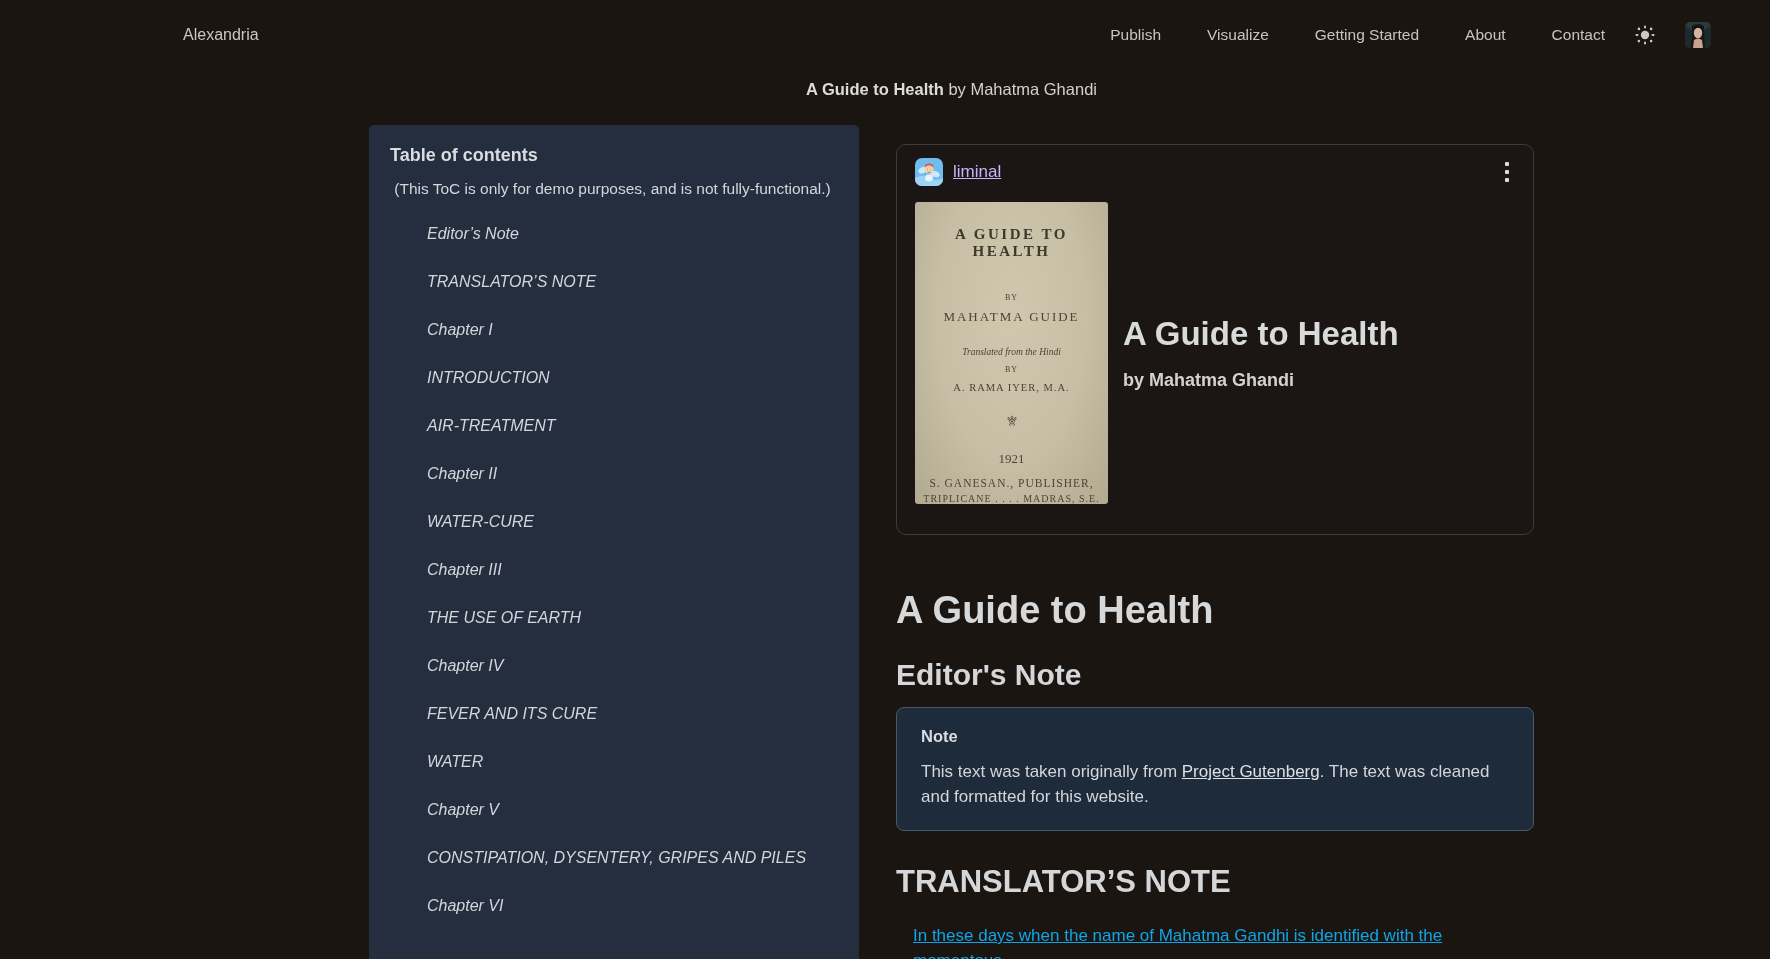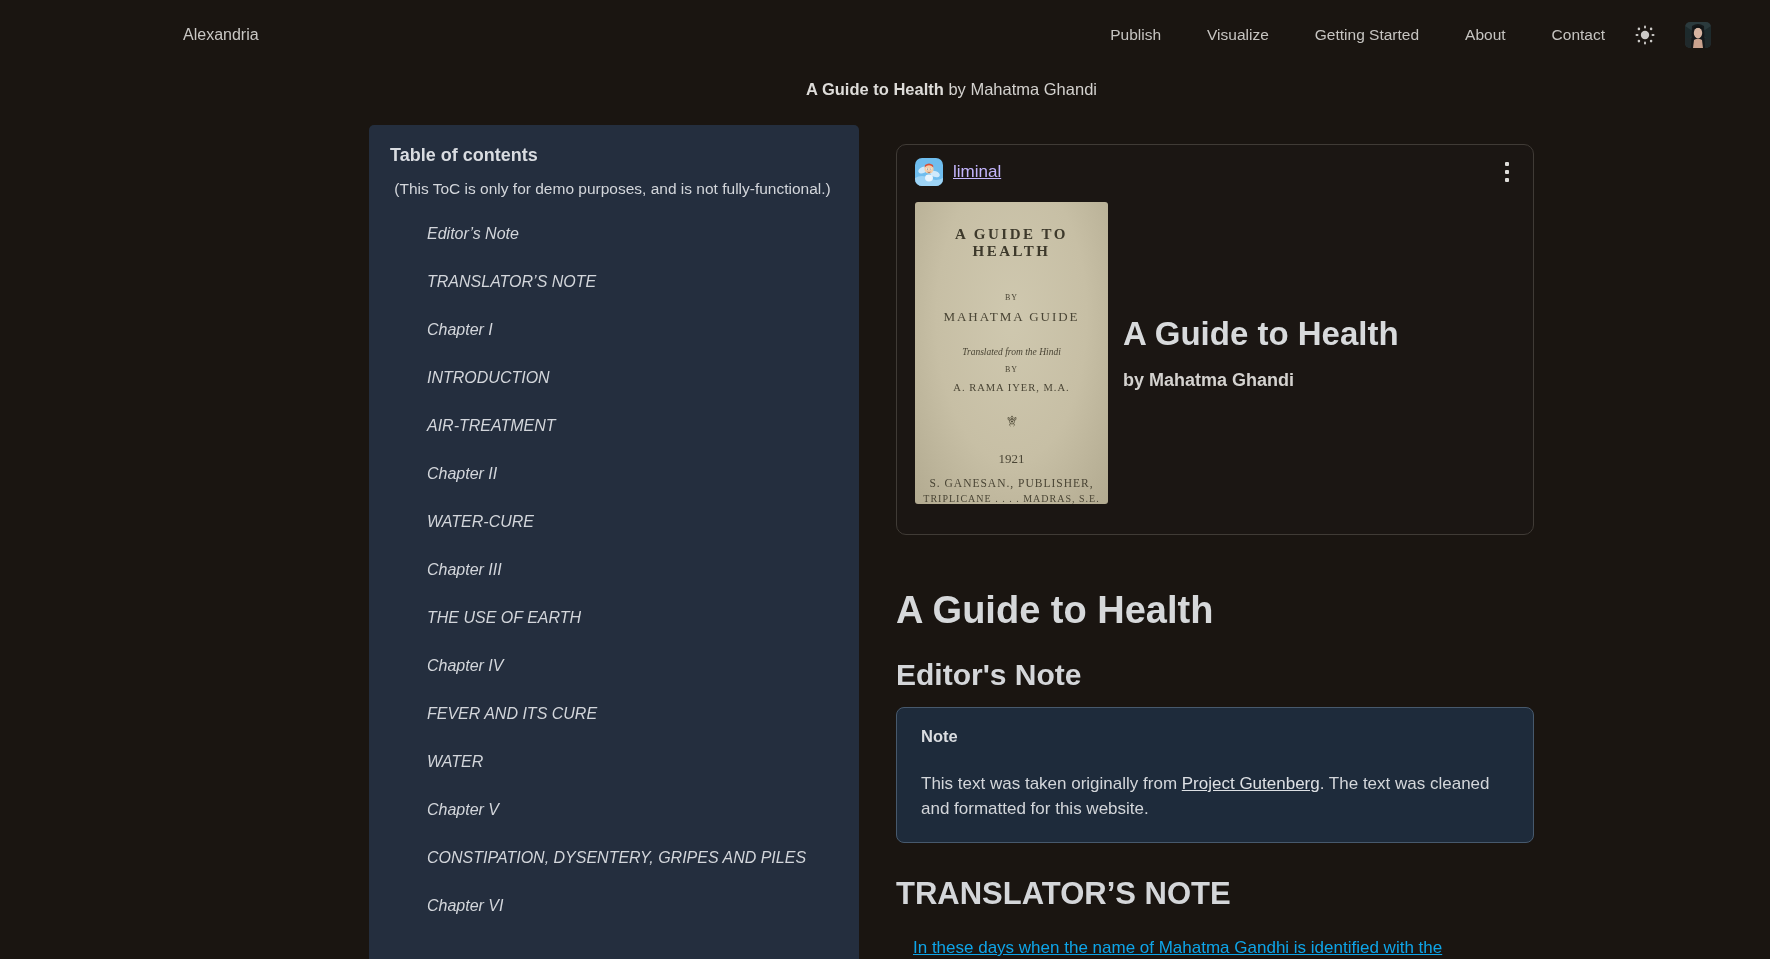--- a/index.html
+++ b/index.html
@@ -101,21 +101,21 @@
   .section-heading { margin: 26px 0 0; font-size: 30px; font-weight: 700; color: #d4d6d9; }
   .section-heading.upper { margin-top: 33px; font-size: 31px; }
 
   .note {
     margin-top: 15px;
     background: #1e2b3b;
     border: 1px solid #47596d;
     border-radius: 8px;
     padding: 19px 24px 21px;
   }
-  .note-label { display: block; font-size: 16.5px; font-weight: 700; color: #dadde1; margin-bottom: 26px; }
+  .note-label { display: block; font-size: 16.5px; font-weight: 700; color: #dadde1; margin-bottom: 14px; }
   .note-text { margin: 0; font-size: 17px; line-height: 24.5px; color: #d3d6da; }
   .note-text a { color: #dde0e4; text-decoration: underline; cursor: pointer; }
 
   .body-paragraph { margin: 23px 17px 0; font-size: 17px; line-height: 25px; color: #0ea5e9; text-decoration: underline; }
 </style>
 </head>
 <body>
 
 <header class="navbar">
   <div class="logo">Alexandria</div>

